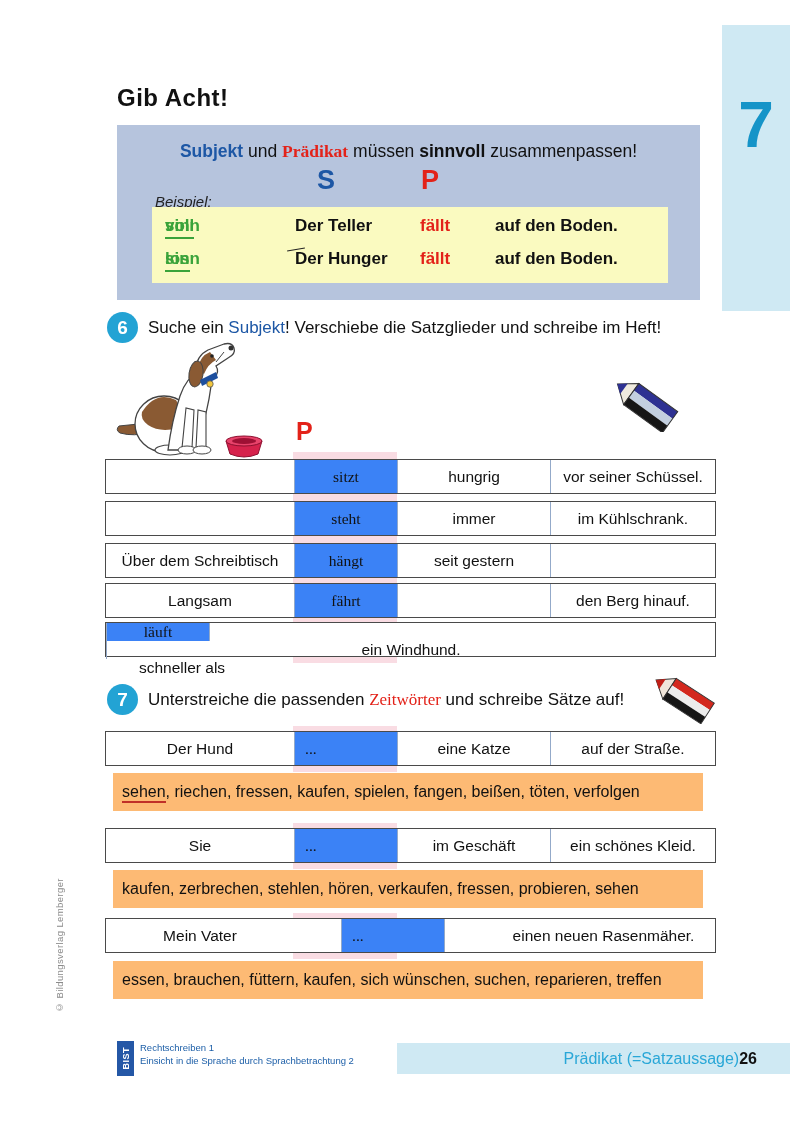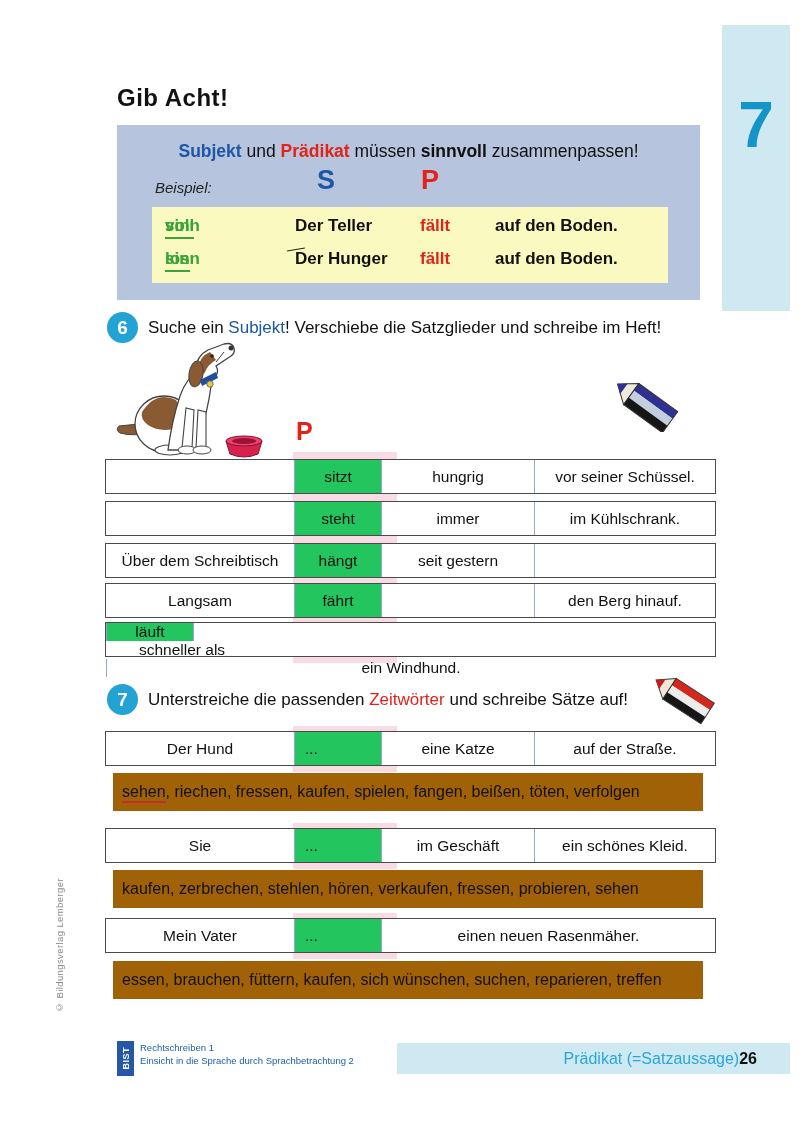--- a/index.html
+++ b/index.html
@@ -12,23 +12,23 @@
                  font-weight:bold;color:#1594c8;}
 
   
   .page-title{position:absolute;left:117px;top:84px;margin:0;font-size:24px;font-weight:bold;
               letter-spacing:.5px;color:#111;}
 
   
   .info-box{position:absolute;left:117px;top:125px;width:583px;height:175px;background:#b6c4dd;}
   .info-box .headline{padding-top:16px;text-align:center;font-size:17.5px;color:#111;}
   .t-blue{color:#1d57a5;font-weight:bold;}
-  .t-red{color:#e32219;font-weight:bold;}
+  .t-red{color:#e32219;font-weight:bold;font-family:Liberation Serif, serif;}
   .t-bold{font-weight:bold;}
-  .beispiel{position:absolute;left:38px;top:54px;font-style:italic;font-size:15px;color:#222;}
+  .beispiel{position:absolute;left:38px;top:68px;font-style:italic;font-size:15px;color:#222;}
   .s-marker{position:absolute;left:196px;top:40px;width:26px;text-align:center;
             font-size:27px;font-weight:bold;color:#1d57a5;}
   .p-marker{position:absolute;left:300px;top:40px;width:26px;text-align:center;
             font-size:27px;font-weight:bold;color:#e32219;}
   .example-box{position:absolute;left:35px;top:82px;width:516px;height:76px;background:#fafac0;}
   .ex-row{position:absolute;left:0;right:0;height:28px;font-size:17px;font-weight:bold;}
   .ex-row.r1{top:9px;} .ex-row.r2{top:42px;}
   .ex-row span{position:absolute;white-space:nowrap;}
   .lbl{left:13px;color:#3aa33a;}
   .lbl .u-green{border-bottom:2px solid #3aa33a;padding-bottom:1px;}
@@ -51,27 +51,27 @@
   .pencil-red{position:absolute;left:646px;top:672px;}
   .p-label{position:absolute;left:296px;top:417px;font-size:25px;font-weight:bold;color:#e32219;}
 
   
   .pink-band{position:absolute;left:293px;width:104px;background:#f9dce3;}
   .srow{position:absolute;left:105px;width:611px;height:35px;display:flex;box-sizing:border-box;
         border:1.5px solid #4a4a4a;background:#fff;}
   .srow .cell{display:flex;align-items:center;justify-content:center;font-size:15.5px;
               box-sizing:border-box;white-space:nowrap;color:#111;}
   .c1{width:188px;}
-  .c2{width:88px;background:#22c55e;border-left:1px solid #93a9c9;border-right:1px solid #93a9c9;}
+  .c2{width:104px;background:#3b82f6;border-left:1px solid #93a9c9;border-right:1px solid #93a9c9;font-family:Liberation Serif, serif;}
   .c3{width:152px;}
   .c4{flex:1;border-left:1px solid #93a9c9;}
   .c3m{flex:1;}            
   .c2.dots{justify-content:flex-start;padding-left:10px;}
 
-  .word-band{position:absolute;left:113px;width:590px;height:38px;background:#a16207;
+  .word-band{position:absolute;left:113px;width:590px;height:38px;background:#fdba74;
              display:flex;align-items:center;padding-left:9px;box-sizing:border-box;
              font-size:16px;color:#111;white-space:nowrap;}
   .u-red{border-bottom:2px solid #c03028;padding-bottom:1px;}
 
   
   .copyright{position:absolute;left:54px;top:843px;height:170px;writing-mode:vertical-rl;
              transform:rotate(180deg);font-size:9.5px;color:#8a8a8a;letter-spacing:.4px;}
 
   
   .bist{position:absolute;left:117px;top:1041px;width:17px;height:35px;background:#2457a6;
@@ -199,22 +199,22 @@
   </div>
   <div class="srow" style="top:583px;">
     <div class="cell c1">Langsam</div>
     <div class="cell c2">fährt</div>
     <div class="cell c3"></div>
     <div class="cell c4">den Berg hinauf.</div>
   </div>
   <div class="srow" style="top:622px;flex-direction:column;">
     <div class="cell c1"></div>
     <div class="cell c2">läuft</div>
+    <div class="cell c4">ein Windhund.</div>
     <div class="cell c3">schneller als</div>
-    <div class="cell c4">ein Windhund.</div>
   </div>
 
   <div class="task-circle" style="left:107px;top:684px;">
     <span>7</span>
   </div>
   <div class="instruction" style="top:690px;">
     <span>Unterstreiche die passenden </span><span class="t-red" style="font-weight:normal">Zeitwörter</span><span> und schreibe Sätze auf!</span>
   </div>
 
   <svg class="pencil-red" width="75" height="52" viewBox="0 0 75 55">
@@ -244,21 +244,21 @@
     <div class="cell c1">Sie</div>
     <div class="cell c2 dots">...</div>
     <div class="cell c3">im Geschäft</div>
     <div class="cell c4">ein schönes Kleid.</div>
   </div>
   <div class="word-band" style="top:870px;">
     <span>kaufen, zerbrechen, stehlen, hören, verkaufen, fressen, probieren, sehen</span>
   </div>
 
   <div class="pink-band" style="top:913px;height:46px;"></div>
-  <div class="srow" style="top:918px;">
+  <div class="srow" style="top:918px;gap:47px;">
     <div class="cell c1">Mein Vater</div>
     <div class="cell c2 dots">...</div>
     <div class="cell c3m" style="display:flex;align-items:center;justify-content:center;font-size:15.5px;text-align:right;">einen neuen Rasenmäher.</div>
   </div>
   <div class="word-band" style="top:961px;">
     <span>essen, brauchen, füttern, kaufen, sich wünschen, suchen, reparieren, treffen</span>
   </div>
 
   <div class="copyright">© Bildungsverlag Lemberger</div>
 

